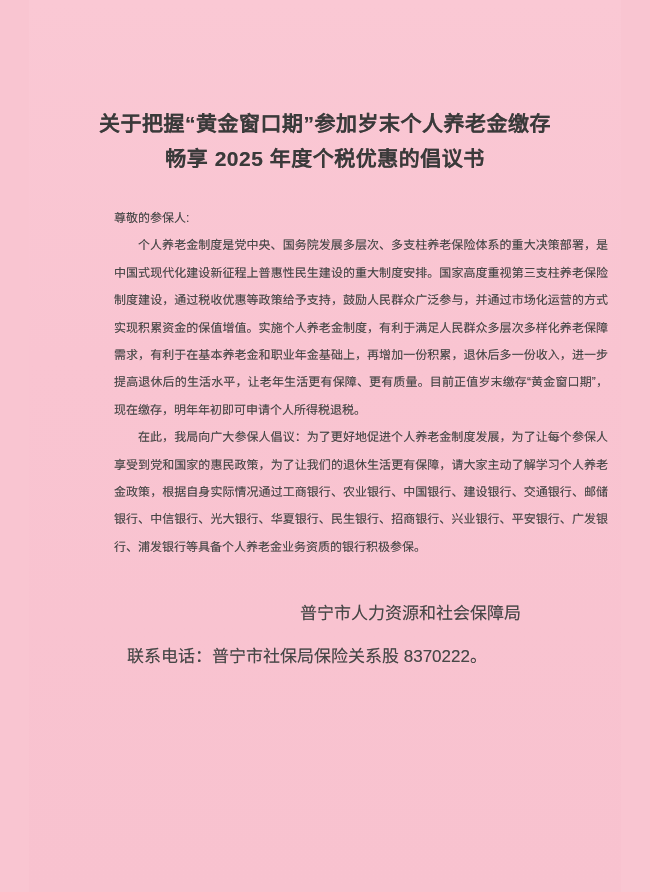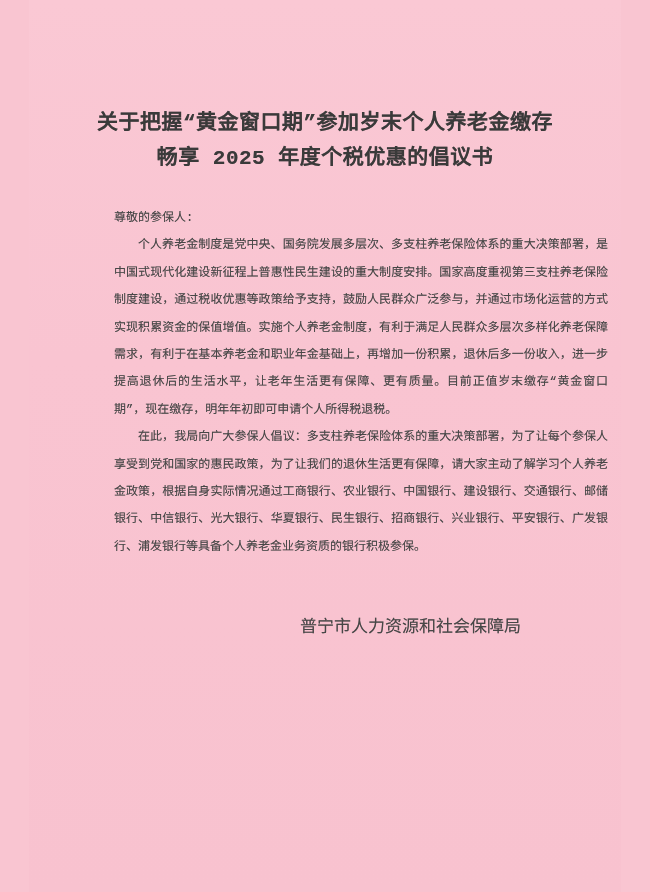--- a/index.html
+++ b/index.html
@@ -6,21 +6,21 @@
     margin: 0;
     padding: 0;
     background: #f9c5d1;
   }
   .page {
     position: relative;
     width: 592px;
     height: 892px;
     margin: 0 auto;
     background: linear-gradient(180deg, #fac8d4 0%, #f9c4d1 40%, #f8c2cf 100%);
-    font-family: Liberation Mono, monospace;
+    font-family: Liberation Sans, sans-serif;
     color: #474747;
     overflow: hidden;
   }
   .title {
     margin: 0;
     padding-top: 106px;
     text-align: center;
     font-size: 21px;
     font-weight: bold;
     color: #3a3a3a;
@@ -34,21 +34,21 @@
     margin: 29px 0 0 85px;
     font-size: 12px;
     line-height: 27.4px;
     text-align: justify;
     text-justify: inter-character;
     text-shadow: 0 0 0.5px rgba(70,70,70,0.45);
   }
   .doc-body p { margin: 0; }
   .para { text-indent: 2em; }
   .sig-block {
-    margin-top: 50px;
+    margin-top: 36px;
     padding-right: 100px;
     text-align: right;
     font-size: 17px;
     line-height: 33px;
     text-shadow: 0 0 0.5px rgba(70,70,70,0.45);
   }
   .sig-inner {
     display: inline-block;
     text-align: center;
   }
@@ -67,23 +67,24 @@
 <div class="page">
 
   <h1 class="title">
     <span class="t-line">关于把握“黄金窗口期”参加岁末个人养老金缴存</span>
     <span class="t-line">畅享 2025 年度个税优惠的倡议书</span>
   </h1>
 
   <div class="doc-body">
     <p class="salutation">尊敬的参保人:</p>
     <p class="para">个人养老金制度是党中央、国务院发展多层次、多支柱养老保险体系的重大决策部署，是中国式现代化建设新征程上普惠性民生建设的重大制度安排。国家高度重视第三支柱养老保险制度建设，通过税收优惠等政策给予支持，鼓励人民群众广泛参与，并通过市场化运营的方式实现积累资金的保值增值。实施个人养老金制度，有利于满足人民群众多层次多样化养老保障需求，有利于在基本养老金和职业年金基础上，再增加一份积累，退休后多一份收入，进一步提高退休后的生活水平，让老年生活更有保障、更有质量。目前正值岁末缴存“黄金窗口期”，现在缴存，明年年初即可申请个人所得税退税。</p>
-    <p class="para">在此，我局向广大参保人倡议：多支柱养老保险体系的重大决策部署，为了让每个参保人享受到党和国家的惠民政策，为了让我们的退休生活更有保障，请大家主动了解学习个人养老金政策，根据自身实际情况通过工商银行、农业银行、中国银行、建设银行、交通银行、邮储银行、中信银行、光大银行、华夏银行、民生银行、招商银行、兴业银行、平安银行、广发银行、浦发银行等具备个人养老金业务资质的银行积极参保。</p>
+    <p class="para">在此，我局向广大参保人倡议：为了更好地促进个人养老金制度发展，为了让每个参保人享受到党和国家的惠民政策，为了让我们的退休生活更有保障，请大家主动了解学习个人养老金政策，根据自身实际情况通过工商银行、农业银行、中国银行、建设银行、交通银行、邮储银行、中信银行、光大银行、华夏银行、民生银行、招商银行、兴业银行、平安银行、广发银行、浦发银行等具备个人养老金业务资质的银行积极参保。</p>
   </div>
 
   <div class="sig-block">
     <div class="sig-inner">
       <div class="sig-org">普宁市人力资源和社会保障局</div>
     </div>
   </div>
 
+  <p class="footer-line">联系电话：普宁市社保局保险关系股 8370222。</p>
 
 </div>
 
 </body></html>

